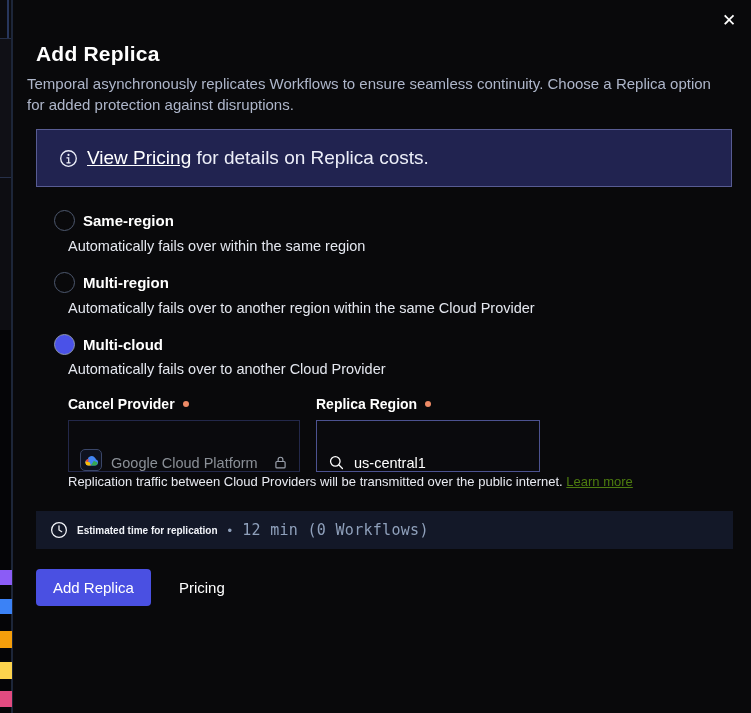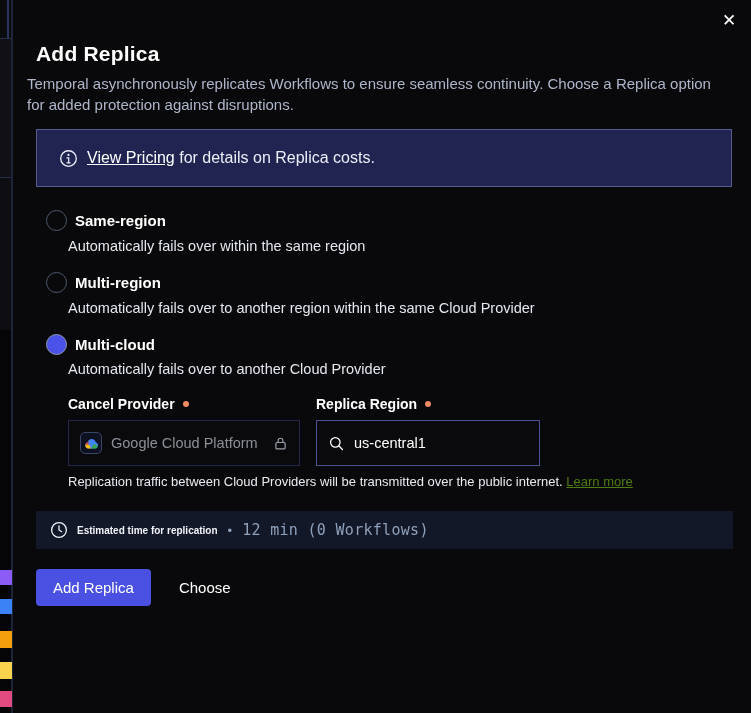--- a/index.html
+++ b/index.html
@@ -32,34 +32,34 @@
   .bs-b4{top:691px;height:16px;}
 
   
   .modal{position:absolute;left:13px;top:0;width:738px;height:713px;background:#09090b;}
   .close-btn{position:absolute;top:8px;right:10px;width:24px;height:24px;background:none;border:none;
     color:#fff;font-size:17px;line-height:24px;text-align:center;cursor:pointer;font-family:"DejaVu Sans",sans-serif;}
   .modal-title{position:absolute;left:23px;top:42px;font-size:21px;font-weight:700;color:#fff;letter-spacing:.2px;}
   .modal-desc{position:absolute;left:14px;top:73px;width:702px;font-size:15px;line-height:21px;color:var(--desc_text);}
 
   .banner{position:absolute;left:23px;top:129px;width:696px;height:58px;background:var(--banner_bg);
-    border:1px solid var(--banner_border);display:flex;align-items:center;padding:0 22px;gap:9px;color:#eceef8;font-size:16px;}
+    border:1px solid var(--banner_border);display:flex;align-items:center;padding:0 22px;gap:9px;color:#eceef8;font-size:19px;}
   .banner a{color:#fff;text-decoration:underline;cursor:pointer;}
   .icon-svg{display:inline-flex;flex:none;}
 
-  .option-row{position:absolute;left:33px;display:flex;align-items:center;gap:8px;}
+  .option-row{position:absolute;left:41px;display:flex;align-items:center;gap:8px;}
   .radio{width:21px;height:21px;border-radius:50%;border:1.5px solid #4d586e;background:transparent;flex:none;cursor:pointer;}
   .radio.selected{background:#4a52e8;border:1.5px solid #8e97aa;}
   .option-label{font-size:15px;font-weight:700;color:#fff;}
   .option-desc{position:absolute;left:55px;font-size:14.5px;color:#e4e7ef;}
 
   .fld-label{position:absolute;top:396px;display:flex;align-items:center;gap:8px;font-size:14px;font-weight:700;color:#fff;}
   .req-dot{width:6px;height:6px;border-radius:50%;background:var(--required_dot);display:inline-block;}
 
-  .field{position:absolute;top:420px;height:46px;display:flex;align-items:center;background:#0a0a0d;}
+  .field{position:absolute;top:420px;height:52px;display:flex;align-items:flex-end;background:#0a0a0d;}
   .field-provider{left:55px;width:232px;border:1px solid #23284a;padding:0 10px 0 11px;gap:9px;}
   .field-region{left:303px;width:224px;border:1px solid #4c5290;padding:0 10px 0 11px;gap:9px;cursor:text;}
   .field-value{font-size:14.5px;color:#fff;white-space:nowrap;}
   .field-value.muted{color:#8b9097;}
   .lock-wrap{margin-left:auto;display:inline-flex;}
   .gcp-chip{width:22px;height:22px;border:1px solid #3a4668;border-radius:5px;background:#0e1220;
     display:flex;align-items:center;justify-content:center;flex:none;}
 
   .form-note{position:absolute;left:55px;top:474px;font-size:13px;color:#e9ebf2;}
   .form-note a{color:#4d7c0f;text-decoration:underline;cursor:pointer;}
@@ -182,17 +182,17 @@
           <path d="M10 5.4V10l3 1.9" stroke="#f2f4f9" stroke-width="1.4" stroke-linecap="round"></path>
         </svg>
       </span>
       <span class="estimate-label">Estimated time for replication</span>
       <span class="estimate-sep">•</span>
       <span class="estimate-value">12 min (0 Workflows)</span>
     </div>
 
     <div class="actions">
       <button class="btn-primary">Add Replica</button>
-      <button class="btn-ghost">Choose</button>
+      <button class="btn-ghost">Pricing</button>
     </div>
 
   </div>
 </div>
 
 </body></html>

